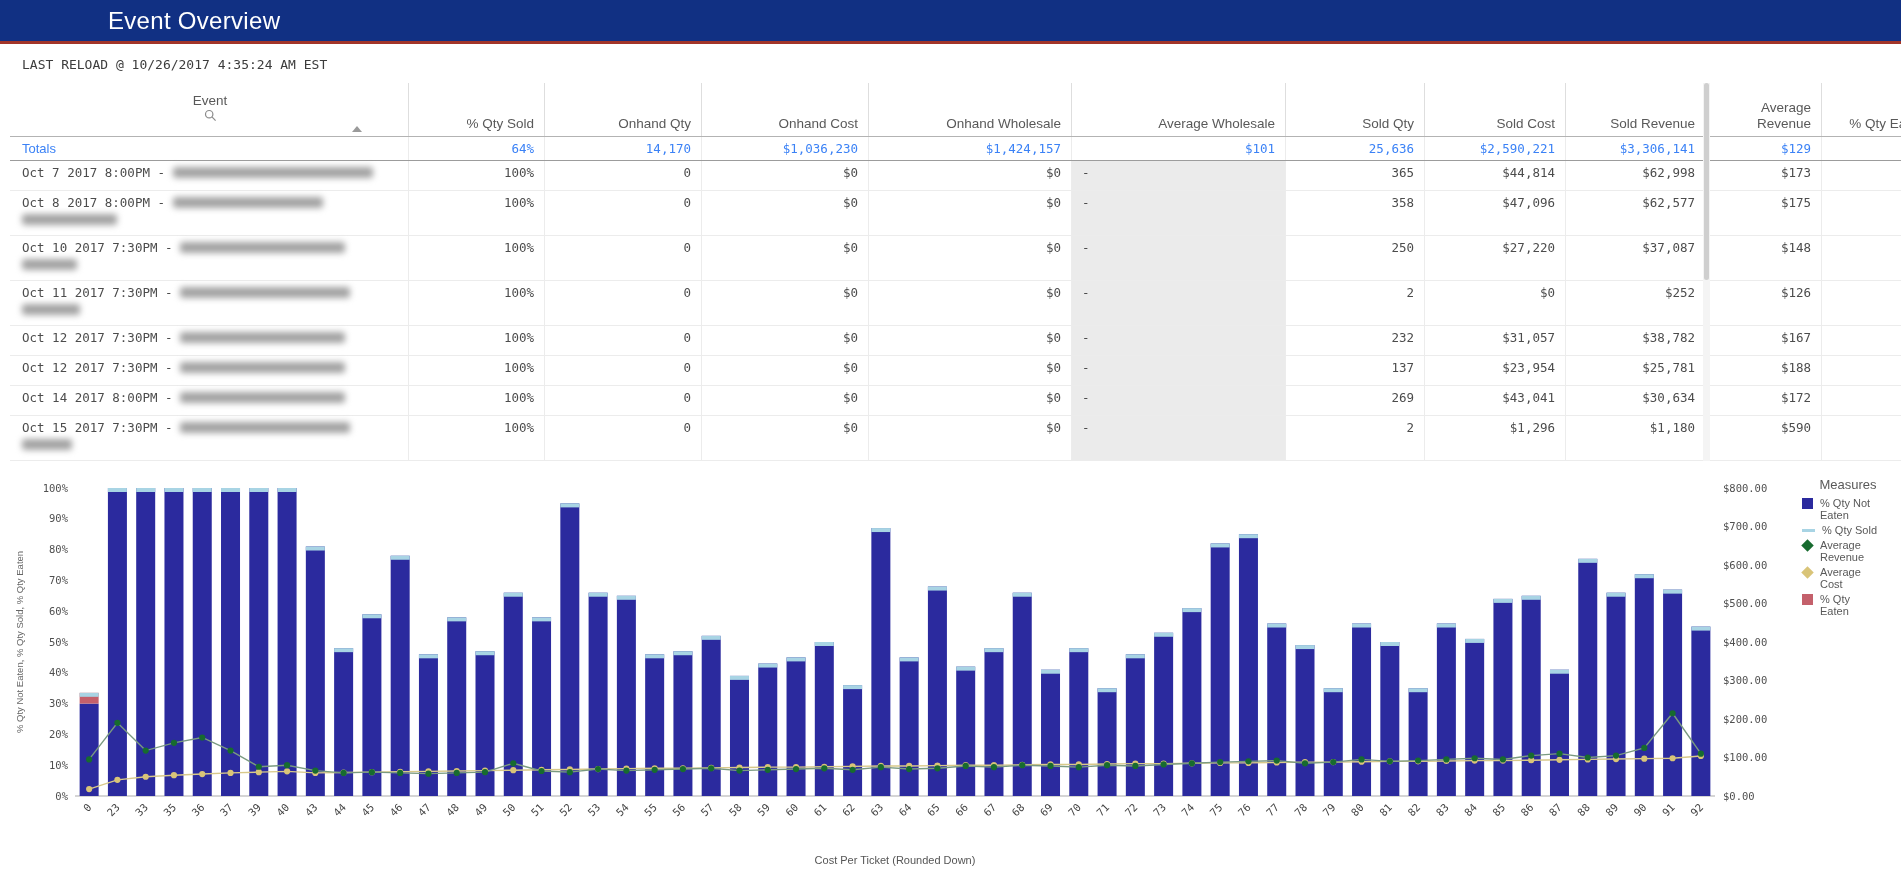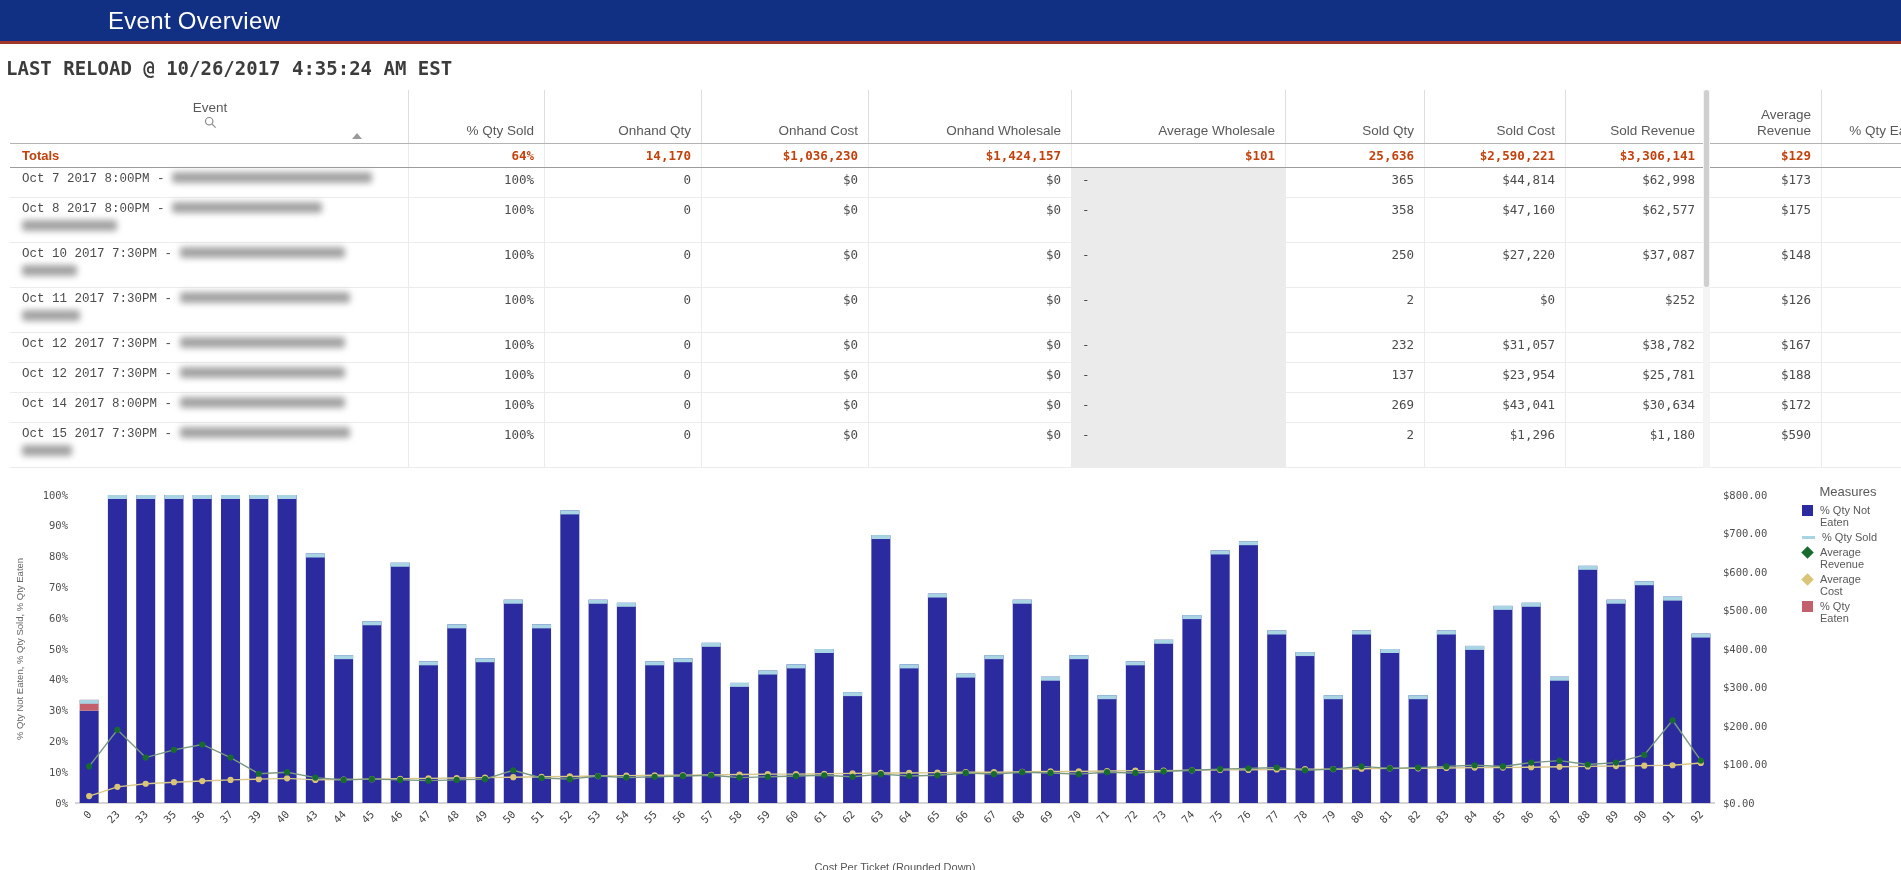--- a/index.html
+++ b/index.html
@@ -6,39 +6,39 @@
   body {
     width:1901px; height:870px; overflow:hidden; background:#ffffff;
     font-family:"Liberation Sans", sans-serif; position:relative;
   }
   
   .appbar { height:41px; background:#113083; border-bottom:3px solid #a23529;
     display:flex; align-items:center;padding-left:9px; }
   .appbar-title { margin-left:99px; color:#ffffff; font-size:24px; font-weight:400;
     letter-spacing:.3px; }
   
-  .reload { margin:13px 0 11px 6px; font-family:"DejaVu Sans Mono", monospace;
-    font-weight:bold; font-size:19px; color:#3c3c3c; }
+  .reload { margin:13px 0 11px 22px; font-family:"DejaVu Sans Mono", monospace;
+    font-weight:normal; font-size:13px; color:#3c3c3c; }
   
   .table-wrap { position:relative; margin-left:10px; width:1700px; }
   table { border-collapse:collapse; table-layout:fixed; width:1693px;
     font-size:13px; border-right:1px solid #e2e2e2; }
   thead th { vertical-align:bottom; padding:10px 10px 4px 10px; color:#595959;
     font-weight:400; font-size:13.5px; text-align:right;
     border-bottom:1px solid #b3b3b3; border-left:1px solid #dedede; line-height:16px; }
   thead th:first-child { border-left:none; text-align:left; padding-left:12px; }
   .event-head { position:relative; }
   .event-head .head-top { display:flex; align-items:center; justify-content:space-between;flex-direction:column; }
   .sort-tri { width:0; height:0; border-left:5px solid transparent; border-right:5px solid transparent;
     border-bottom:6px solid #9a9a9a; margin:4px 0 0 330px; }
   td { border-left:1px solid #ececec; border-bottom:1px solid #ececec; padding:4px 10px;
     font-family:"DejaVu Sans Mono", monospace; font-size:12.5px; color:#4c4c4c;
     text-align:right; vertical-align:top; }
-  td:first-child { border-left:none; text-align:left; padding-left:12px;font-family:Liberation Mono, monospace; }
-  tr.totals td { font-weight:bold; color:#c2410c; border-bottom:1px solid #9c9c9c;
+  td:first-child { border-left:none; text-align:left; padding-left:12px; }
+  tr.totals td { font-weight:normal; color:#3b82f6; border-bottom:1px solid #9c9c9c;
     font-family:"DejaVu Sans Mono", monospace; }
   tr.totals td:first-child { font-family:"Liberation Sans", sans-serif; font-size:13px; }
   tr.r1 td { height:21px; }
   tr.r2 td { height:36px; }
   td.dim { background:#ebebeb; text-align:left; }
   .blur { display:inline-block; height:11px; border-radius:3px; background:#a3a3a3;
     filter:blur(3px); vertical-align:-1px; }
   .blur.l2 { display:block; margin-top:4px; }
   .vscroll { position:absolute; right:0; top:0; width:7px; height:100%; background:#f4f4f4; }
   .vscroll .thumb { position:absolute; top:0; left:1px; width:5px; height:52%;
@@ -118,21 +118,21 @@
           <td>2%</td>
         </tr>
         <tr class="r2">
           <td><span>Oct 8 2017 8:00PM - </span><span class="blur" style="width: 150px;"></span><span class="blur l2" style="width: 95px;"></span></td>
           <td>100%</td>
           <td>0</td>
           <td>$0</td>
           <td>$0</td>
           <td class="dim">-</td>
           <td>358</td>
-          <td>$47,160</td>
+          <td>$47,096</td>
           <td>$62,577</td>
           <td>$175</td>
           <td>0%</td>
         </tr>
         <tr class="r2">
           <td><span>Oct 10 2017 7:30PM - </span><span class="blur" style="width: 165px;"></span><span class="blur l2" style="width: 55px;"></span></td>
           <td>100%</td>
           <td>0</td>
           <td>$0</td>
           <td>$0</td>

